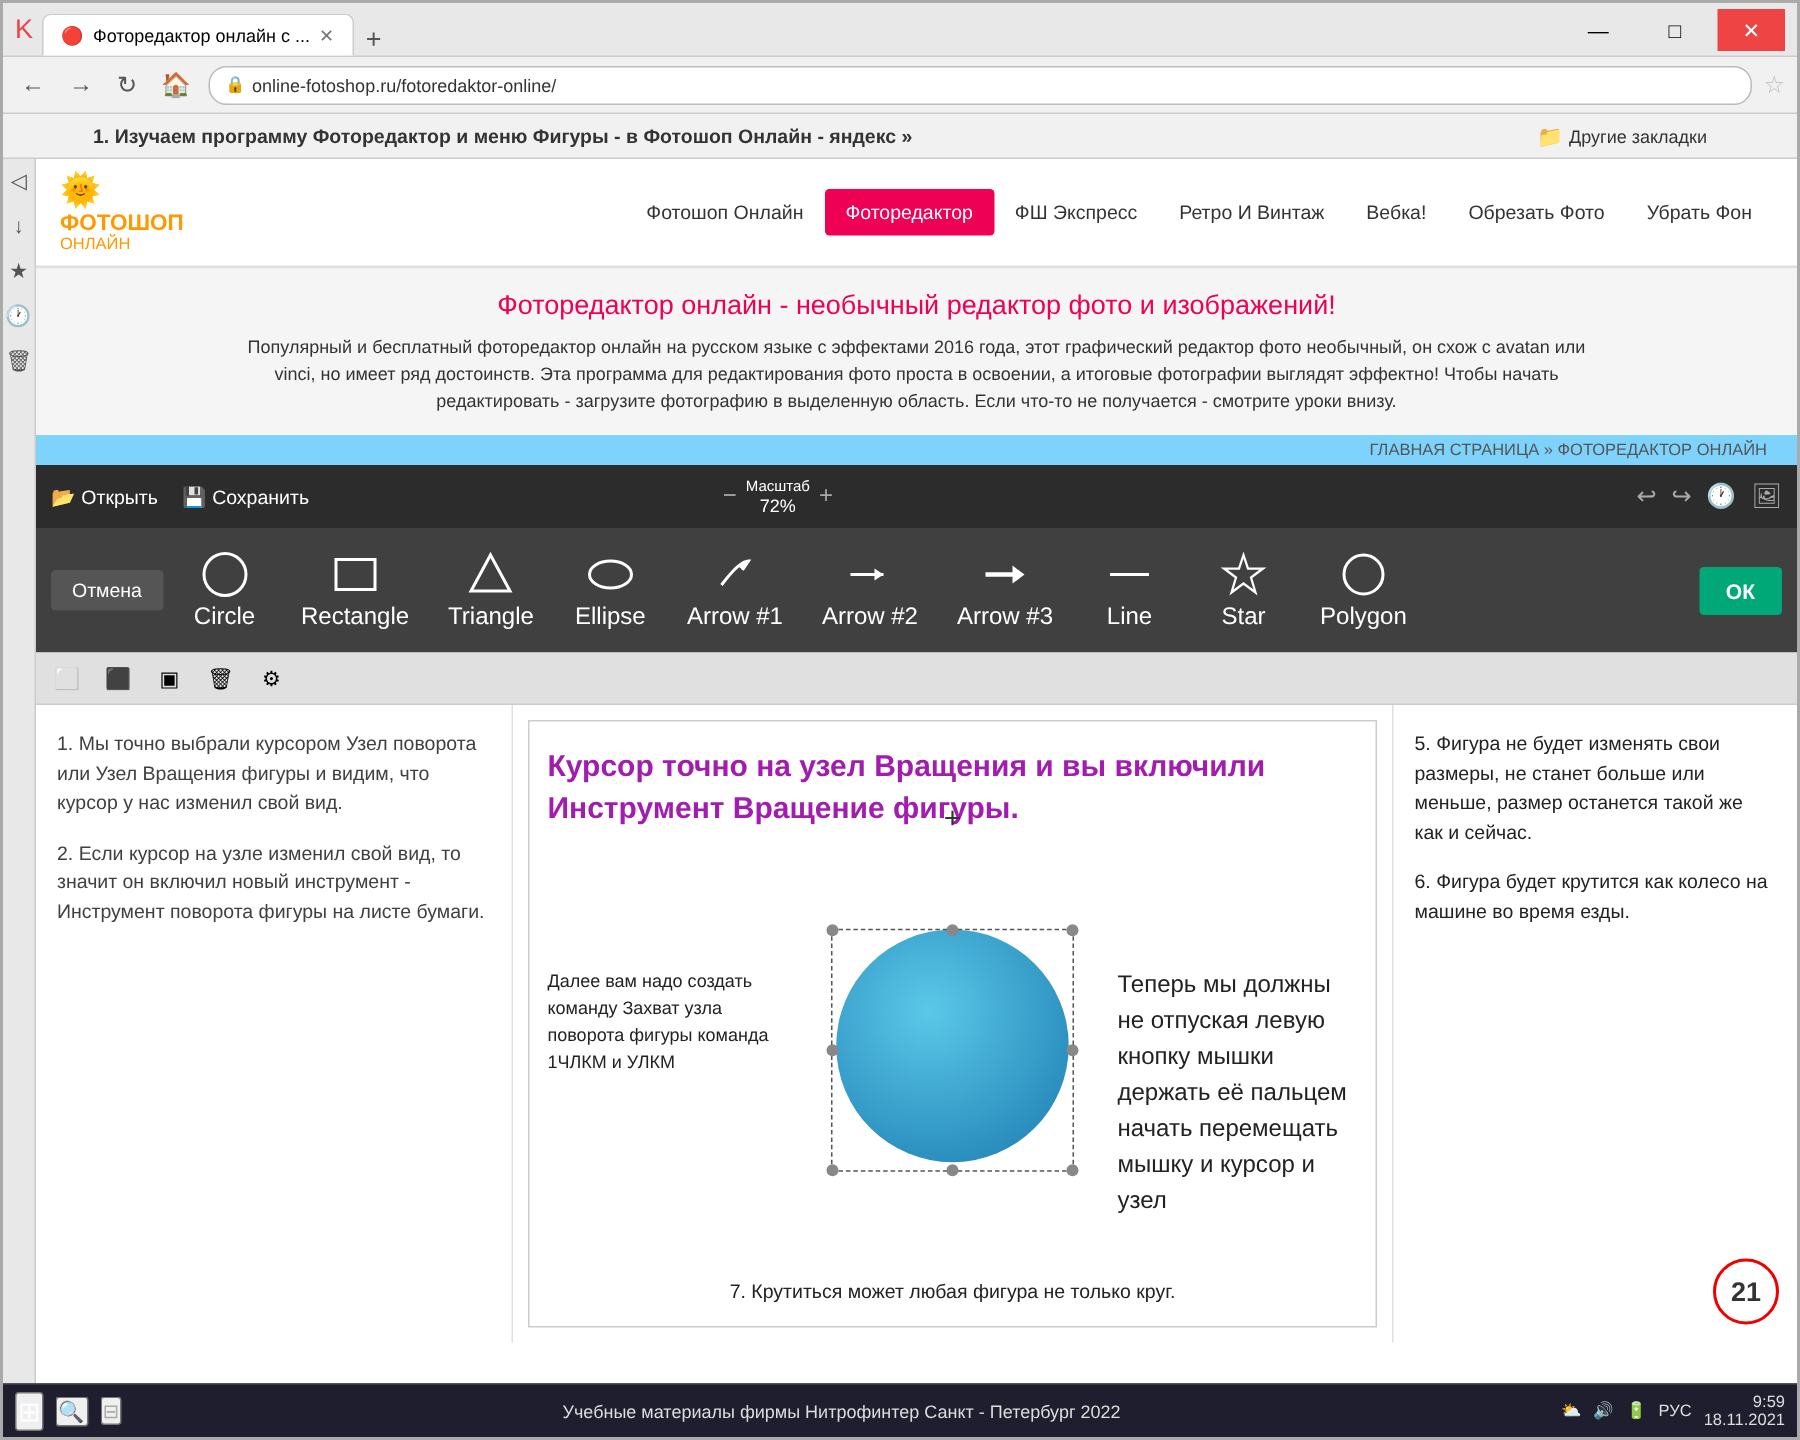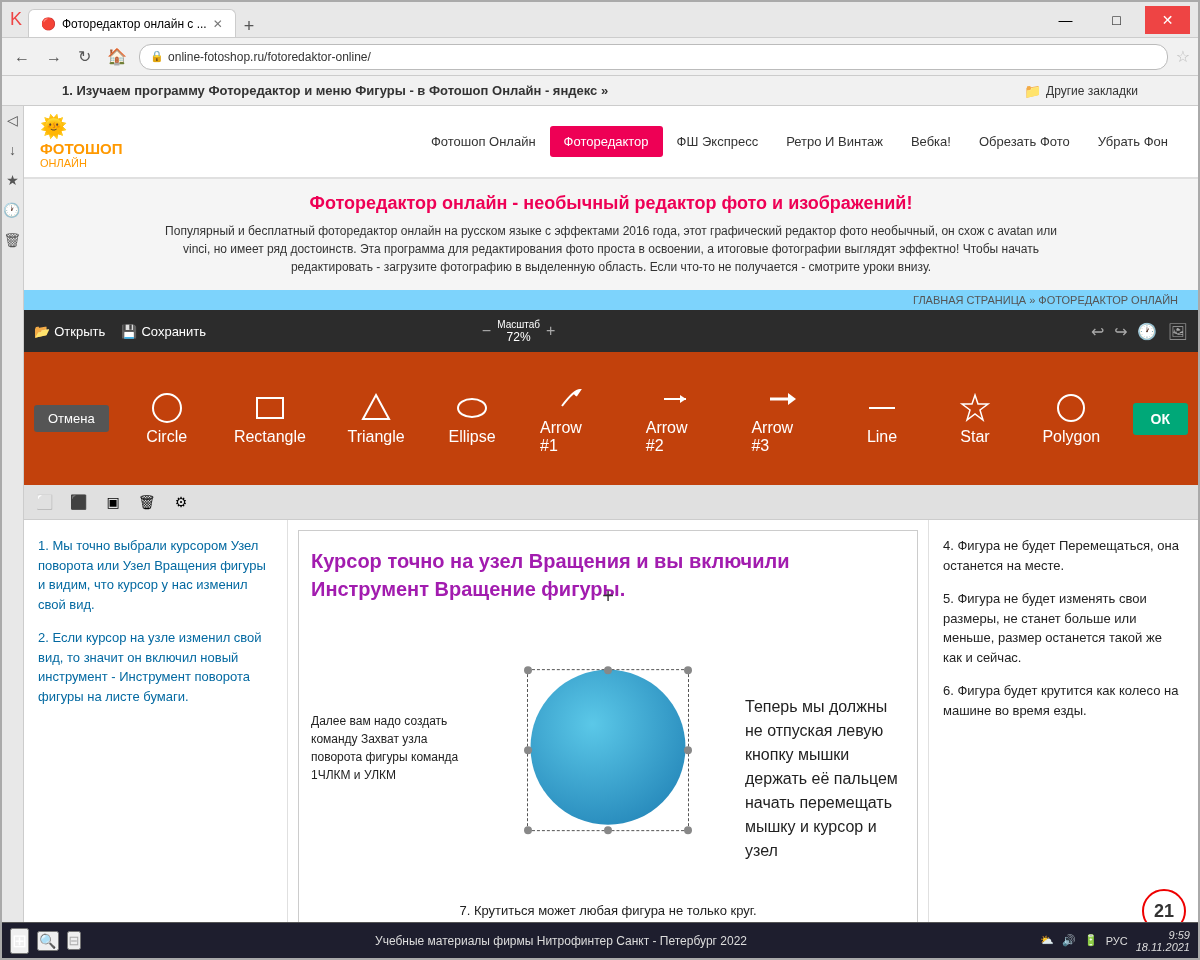--- a/index.html
+++ b/index.html
@@ -134,21 +134,21 @@
       white-space: nowrap;
     }
     .site-nav a.active { background: #e05; color: #fff; border-radius: 3px; }
 
     
     .banner {
       background: #f5f5f5;
       padding: 14px 20px;
       text-align: center;
     }
-    .banner-title { font-size: 18px; color: #e05; font-weight: bold; margin-bottom: 8px; }
+    .banner-title { font-size: 18px; color: #e05; font-weight: normal; margin-bottom: 8px; }
     .banner-text { font-size: 12px; color: #333; line-height: 1.5; max-width: 900px; margin: 0 auto; }
 
     
     .site-breadcrumb {
       background: #7dd3fc;
       padding: 4px 20px;
       font-size: 11px;
       color: #555;
       text-align: right;
     }
@@ -179,25 +179,25 @@
       color: #fff;
       font-size: 12px;
       margin: 0 auto;
     }
     .zoom-btn { color: #aaa; background: none; border: none; font-size: 16px; cursor: pointer; }
     .undo-redo { display: flex; gap: 10px; margin-left: auto; }
     .undo-redo button { background: none; border: none; color: #aaa; font-size: 16px; cursor: pointer; }
 
     
     .shapes-bar {
-      background: #c2410c;
-      padding: 24px 10px;
-      display: flex;
-      align-items: center;
-      gap: 23px;
+      background: #404040;
+      padding: 8px 10px;
+      display: flex;
+      align-items: center;
+      gap: 6px;
       flex-wrap: nowrap;
     }
     .cancel-btn {
       background: #555;
       color: #fff;
       border: none;
       padding: 6px 14px;
       border-radius: 3px;
       font-size: 13px;
       cursor: pointer;
@@ -228,24 +228,24 @@
 
     
     .content-area {
       display: flex;
       gap: 0;
       padding: 0;
       background: #fff;
     }
 
     .text-col-left {
-      width: 264px;
+      width: 318px;
       padding: 16px 14px;
       font-size: 13px;
-      color: #0369a1;
+      color: #404040;
       border-right: 1px solid #e0e0e0;
     }
     .text-col-left p { margin-bottom: 14px; line-height: 1.5; }
 
     .text-col-center {
       flex: 1;
       padding: 16px 12px;
       font-size: 13px;
       color: #222;
       border: 1px solid #ccc;
@@ -298,21 +298,21 @@
       left: 50%;
       top: -30px;
       transform: translateX(-50%);
       font-size: 20px;
       color: #333;
     }
 
     .float-left-text {
       position: absolute;
       left: 0;
-      top: 97px;
+      top: 80px;
       width: 160px;
       font-size: 12px;
       line-height: 1.5;
       color: #222;
     }
     .float-right-text {
       position: absolute;
       right: 0;
       top: 80px;
       width: 160px;
@@ -373,21 +373,21 @@
       overflow: hidden;
     }
     .taskbar-right {
       display: flex;
       align-items: center;
       gap: 8px;
       font-size: 11px;
       color: #ddd;
     }
     .taskbar-time { text-align: right; }
-    .taskbar-time div { font-size: 11px; color: #ddd; font-style: italic; }
+    .taskbar-time div { font-size: 11px; color: #ddd; }
 
     .editor-tools-bar {
       display: flex;
       align-items: center;
       padding: 4px 8px;
       background: #e0e0e0;
       gap: 8px;
       border-bottom: 1px solid #ccc;
     }
     .tool-icon-btn {
@@ -616,21 +616,20 @@
 
             <div class="float-left-text">Далее вам надо создать команду Захват узла поворота фигуры команда 1ЧЛКМ и УЛКМ</div>
 
             <div class="float-right-text">Теперь мы должны не отпуская левую кнопку мышки держать её пальцем начать перемещать мышку и курсор и узел</div>
           </div>
 
           <div class="bottom-text">7. Крутиться может любая фигура не только круг.</div>
         </div>
 
         <div class="text-col-right">
-          <p>4. Фигура не будет Перемещаться, она останется на месте.</p>
           <p>5. Фигура не будет изменять свои размеры, не станет больше или меньше, размер останется такой же как и сейчас.</p>
           <p>6. Фигура будет крутится как колесо на машине во время езды.</p>
         </div>
 
         <div class="page-badge">21</div>
       </div>
     </div>
   </div>
 
   <div class="taskbar">

